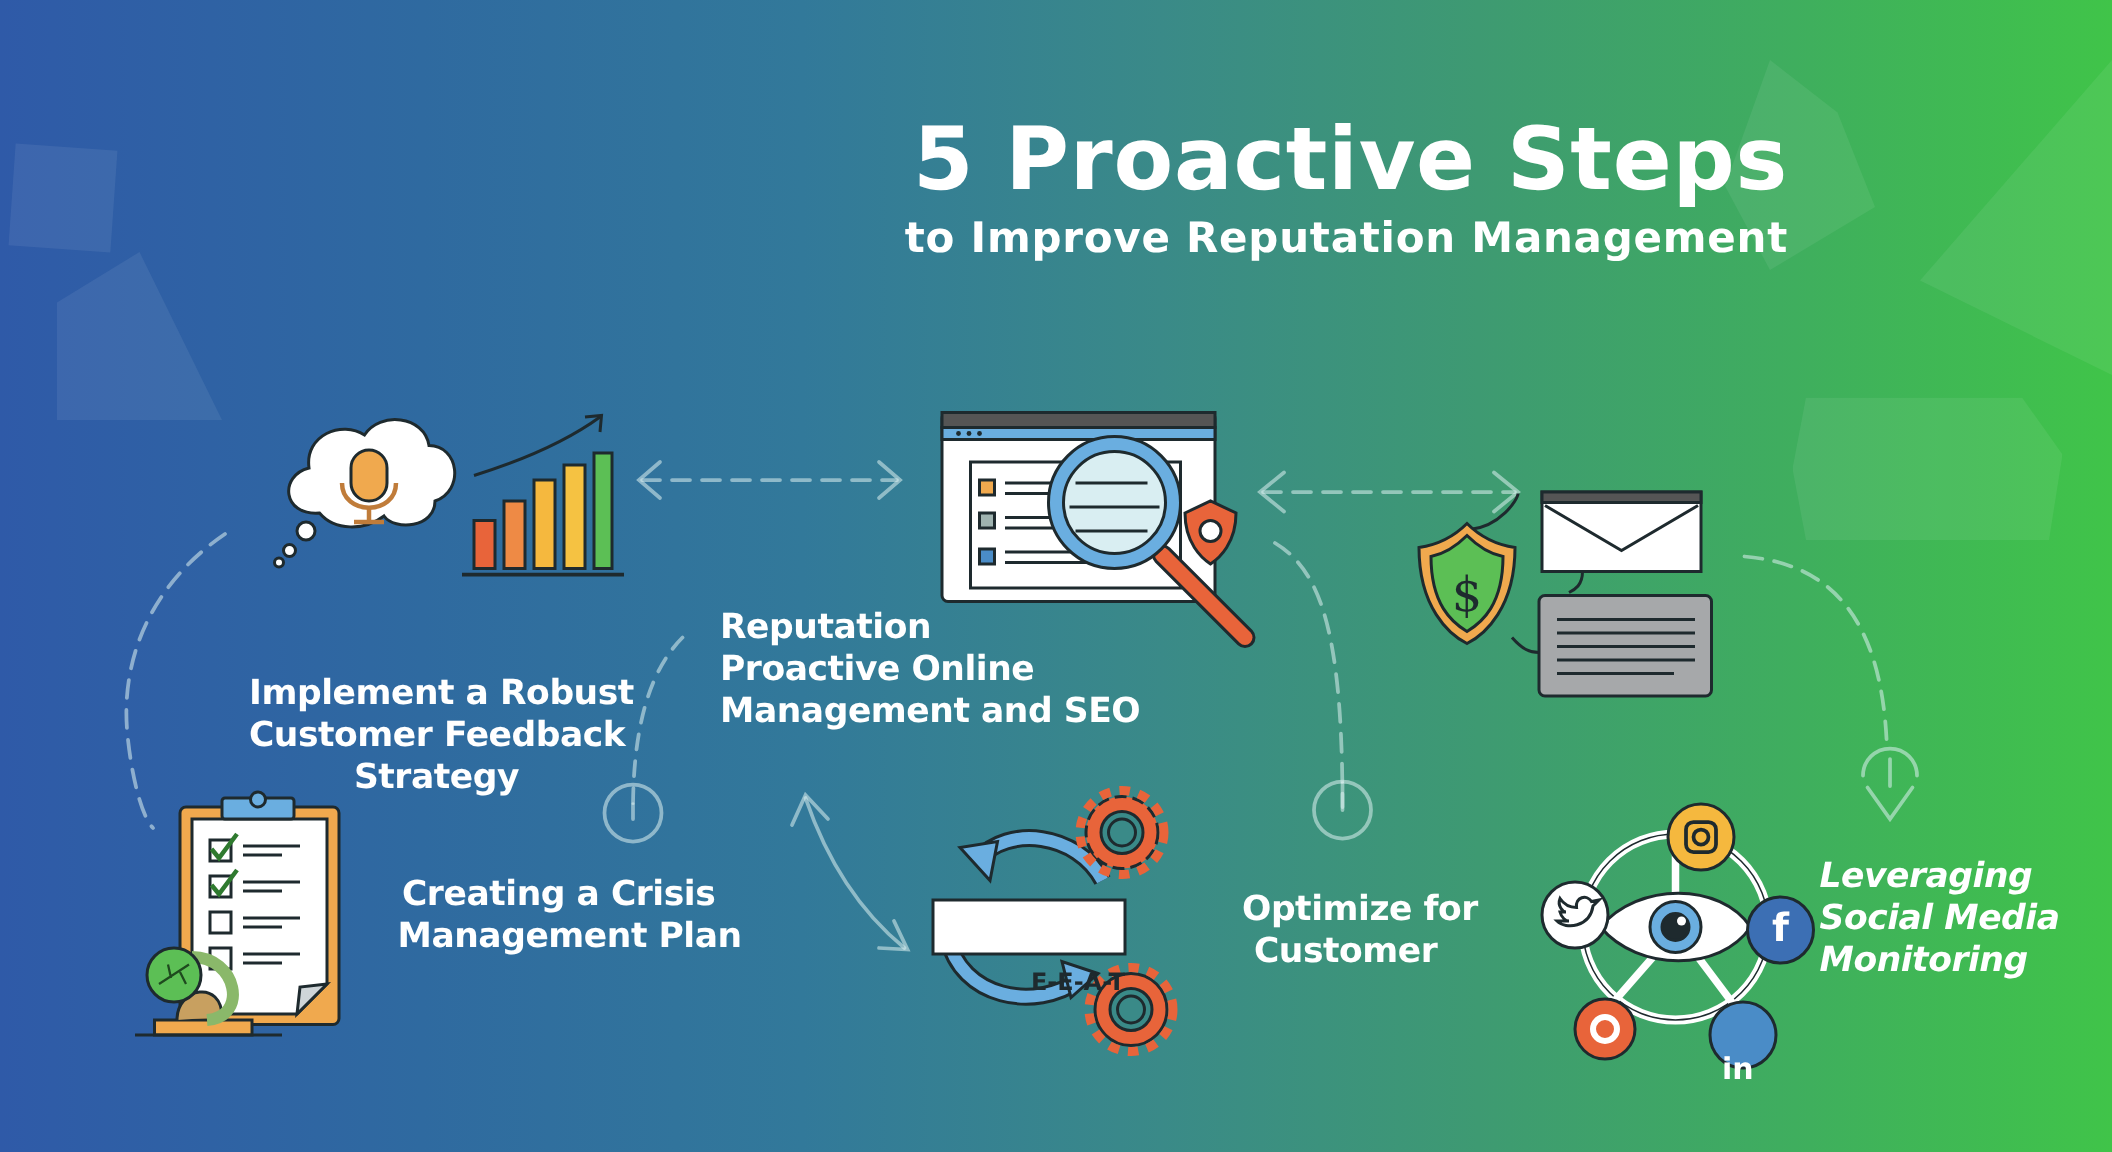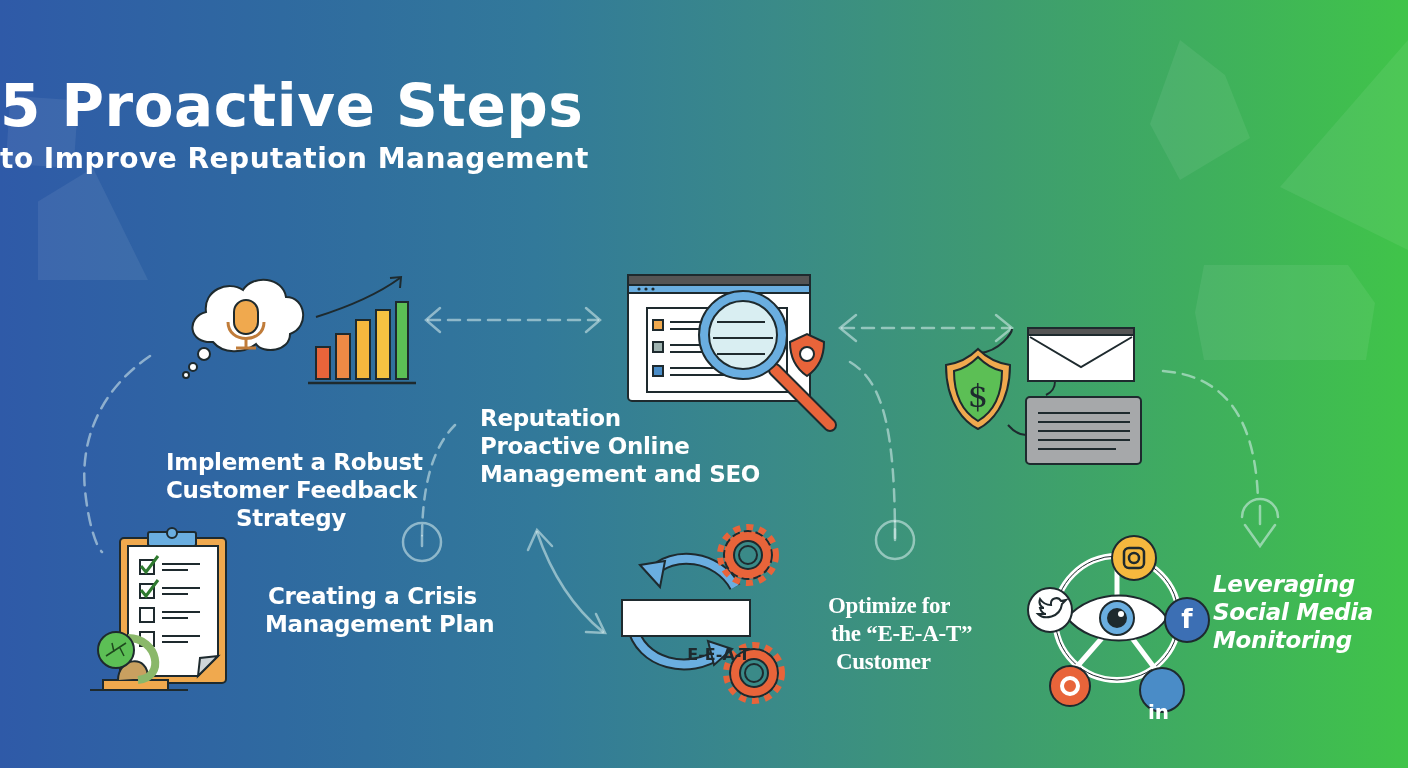--- a/index.html
+++ b/index.html
@@ -3,21 +3,21 @@
 <meta charset="utf-8">
 <style>
   html, body { margin:0; padding:0; }
   body {
     width:1408px; height:768px; overflow:hidden; position:relative;
     font-family: "DejaVu Sans", "Liberation Sans", sans-serif;
     background: linear-gradient(90deg, #2f5aa8 0%, #2f6aa0 20%, #32799a 38%, #3a8a88 55%, #3e9a72 70%, #3fae5e 85%, #40c449 100%);
   }
   .shape { position:absolute; background:rgba(255,255,255,0.07); }
   .title {
-    position:absolute; left:0; width:1192px; text-align:left; color:#ffffff;
+    position:absolute; left:0; width:1192px; text-align:right; color:#ffffff;
     font-weight:bold; letter-spacing:0.5px;
   }
   .t1 { top:72px; font-size:58px; }
   .t2 { top:142px; font-size:28px; }
   .label {
     position:absolute; color:#ffffff; font-weight:bold; font-size:23px; line-height:28px;
     letter-spacing:-0.3px;
   }
   .label div { white-space:nowrap; }
   svg { position:absolute; overflow:visible; }
@@ -207,23 +207,22 @@
       <circle r="24" fill="#e8643a"></circle>
       <circle r="28" fill="none" stroke="#e8643a" stroke-width="6" stroke-dasharray="7 6"></circle>
       <circle r="14" fill="#3a8a88"></circle>
       <circle r="9" fill="none"></circle>
     </g>
     <rect x="12" y="75" width="128" height="36" fill="#ffffff"></rect>
   </g>
 </svg>
 <div style="position:absolute;left:622px;top:601px;width:128px;height:36px;line-height:36px;text-align:right;font-weight:bold;font-size:16px;color:#1e2a2e;font-family:'DejaVu Sans',sans-serif;margin-top:36px;">E-E-A-T</div>
 
-<div class="label" style="left:828px;top:592px;width:160px;font-family:Liberation Serif, serif;">
+<div class="label" style="left:828px;top:592px;width:160px;">
   <div>Optimize for</div>
-  <div style="padding-left:3px;">the “E-E-A-T”</div>
   <div style="padding-left:8px;">Customer</div>
 </div>
 
 <svg width="200" height="190" style="left:1022px;top:528px;">
   <g stroke="#1e2a2e" stroke-width="2">
     <circle cx="95" cy="90" r="62" fill="none" stroke="#ffffff" stroke-width="6"></circle>
     <circle cx="95" cy="90" r="62" fill="none" stroke="#1e2a2e" stroke-width="1"></circle>
     <line x1="95" y1="30" x2="95" y2="70" stroke="#ffffff" stroke-width="5"></line>
     <line x1="30" y1="85" x2="60" y2="92" stroke="#ffffff" stroke-width="5"></line>
     <line x1="128" y1="92" x2="160" y2="88" stroke="#ffffff" stroke-width="5"></line>

